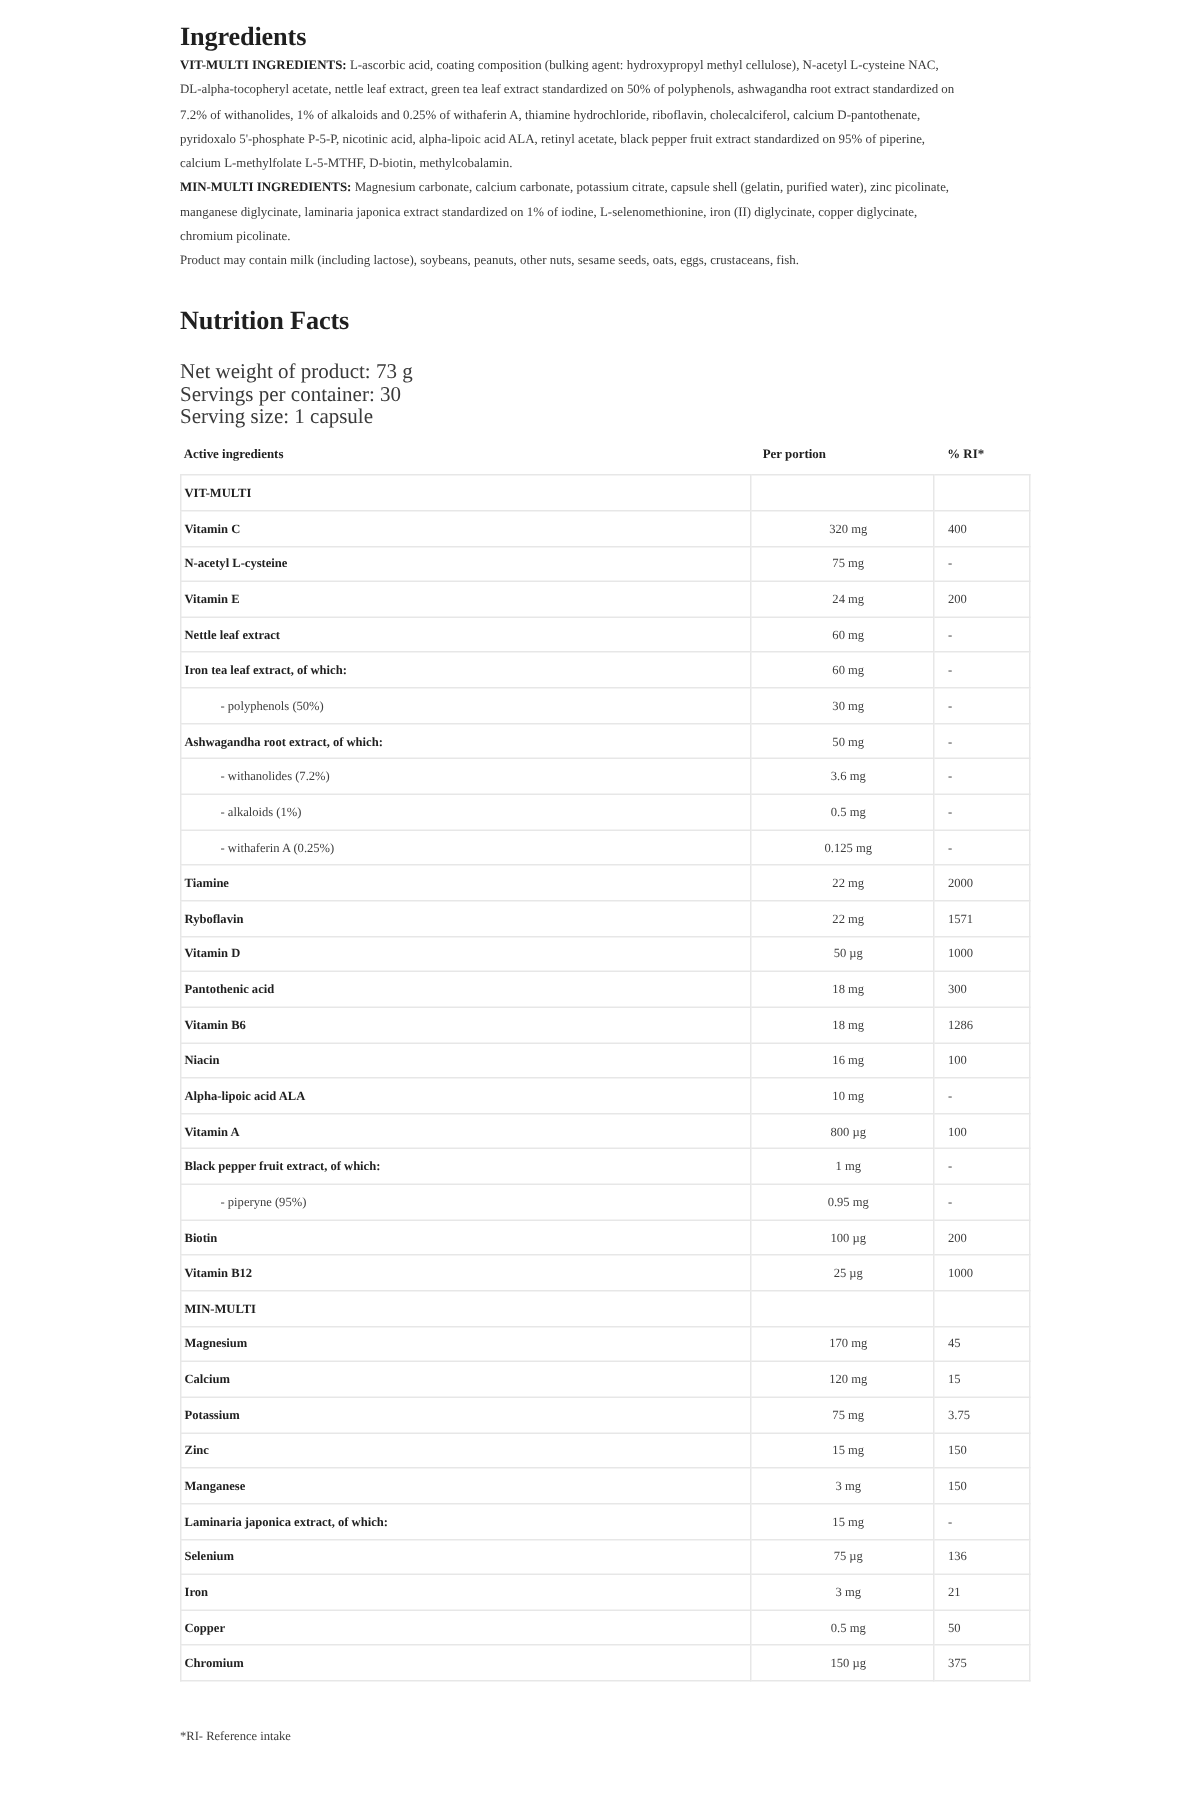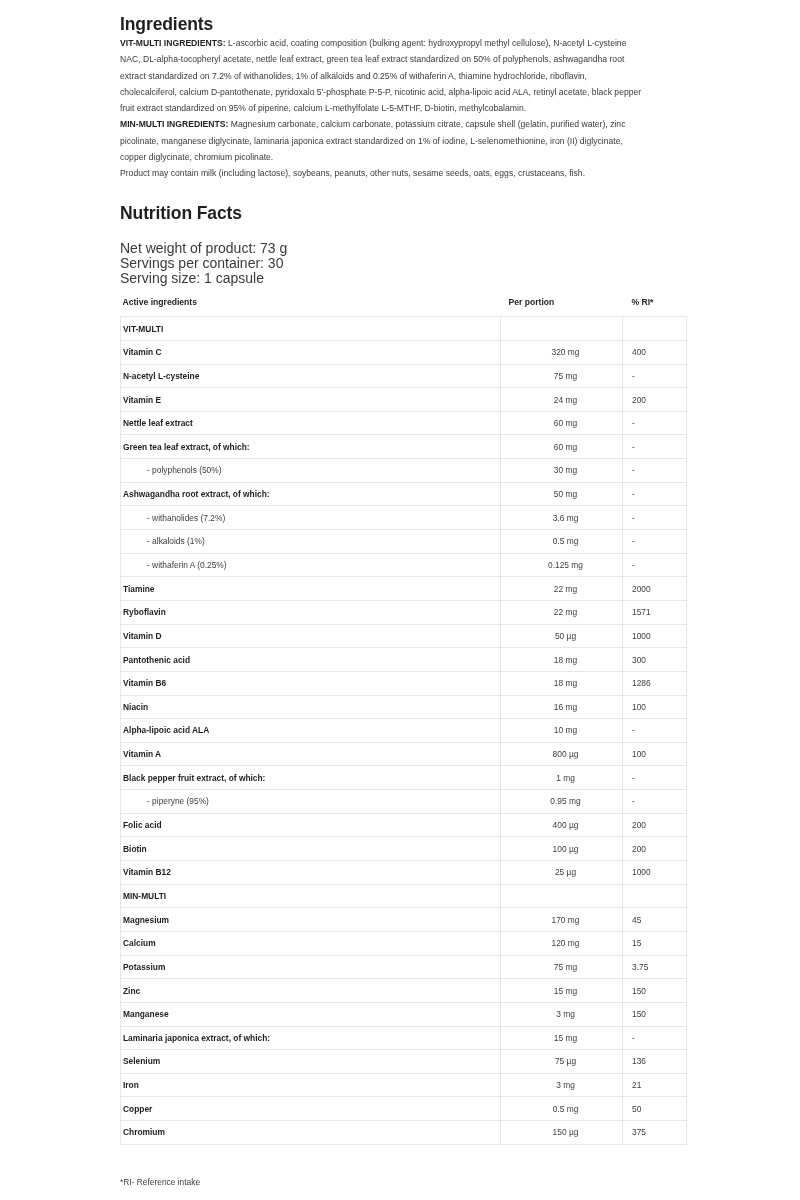--- a/index.html
+++ b/index.html
@@ -13,20 +13,21 @@
     font-family: "Liberation Sans", sans-serif;
     color: #2b2b2b;
     -webkit-font-smoothing: antialiased;
   }
   .page {
     width: 688px;
     height: 1200px;
     box-sizing: border-box;
     padding: 0 46px 0 120px;
     position: relative;
+    font-family: Liberation Serif, serif;
   }
 
   
   h1.section-title {
     font-size: 17.5px;
     font-weight: 700;
     color: #1f1f1f;
     margin: 0;
     padding: 0;
     letter-spacing: -0.1px;
@@ -178,21 +179,21 @@
           <td class="cell-name">Vitamin E</td>
           <td class="cell-per">24 mg</td>
           <td class="cell-ri">200</td>
         </tr>
         <tr>
           <td class="cell-name">Nettle leaf extract</td>
           <td class="cell-per">60 mg</td>
           <td class="cell-ri">-</td>
         </tr>
         <tr>
-          <td class="cell-name">Green tea leaf extract, of which:</td>
+          <td class="cell-name">Iron tea leaf extract, of which:</td>
           <td class="cell-per">60 mg</td>
           <td class="cell-ri">-</td>
         </tr>
         <tr>
           <td class="cell-name sub">- polyphenols (50%)</td>
           <td class="cell-per">30 mg</td>
           <td class="cell-ri">-</td>
         </tr>
         <tr>
           <td class="cell-name">Ashwagandha root extract, of which:</td>
@@ -258,25 +259,20 @@
           <td class="cell-name">Black pepper fruit extract, of which:</td>
           <td class="cell-per">1 mg</td>
           <td class="cell-ri">-</td>
         </tr>
         <tr>
           <td class="cell-name sub">- piperyne (95%)</td>
           <td class="cell-per">0.95 mg</td>
           <td class="cell-ri">-</td>
         </tr>
         <tr>
-          <td class="cell-name">Folic acid</td>
-          <td class="cell-per">400 µg</td>
-          <td class="cell-ri">200</td>
-        </tr>
-        <tr>
           <td class="cell-name">Biotin</td>
           <td class="cell-per">100 µg</td>
           <td class="cell-ri">200</td>
         </tr>
         <tr>
           <td class="cell-name">Vitamin B12</td>
           <td class="cell-per">25 µg</td>
           <td class="cell-ri">1000</td>
         </tr>
         <tr>

